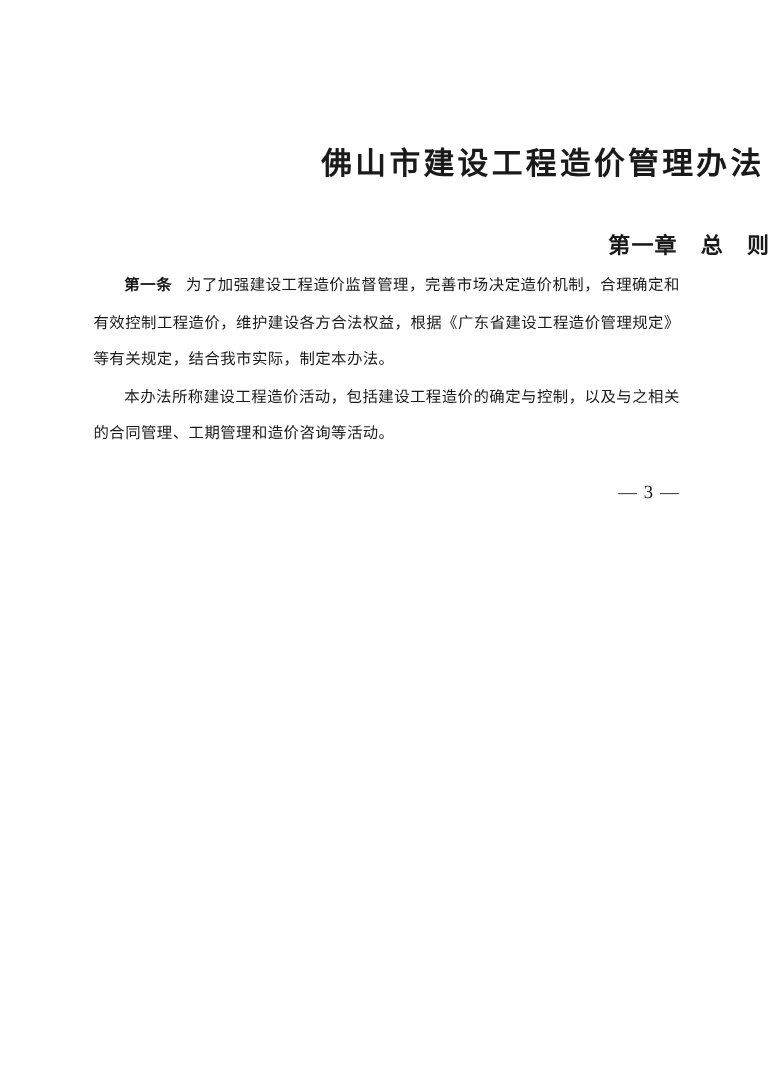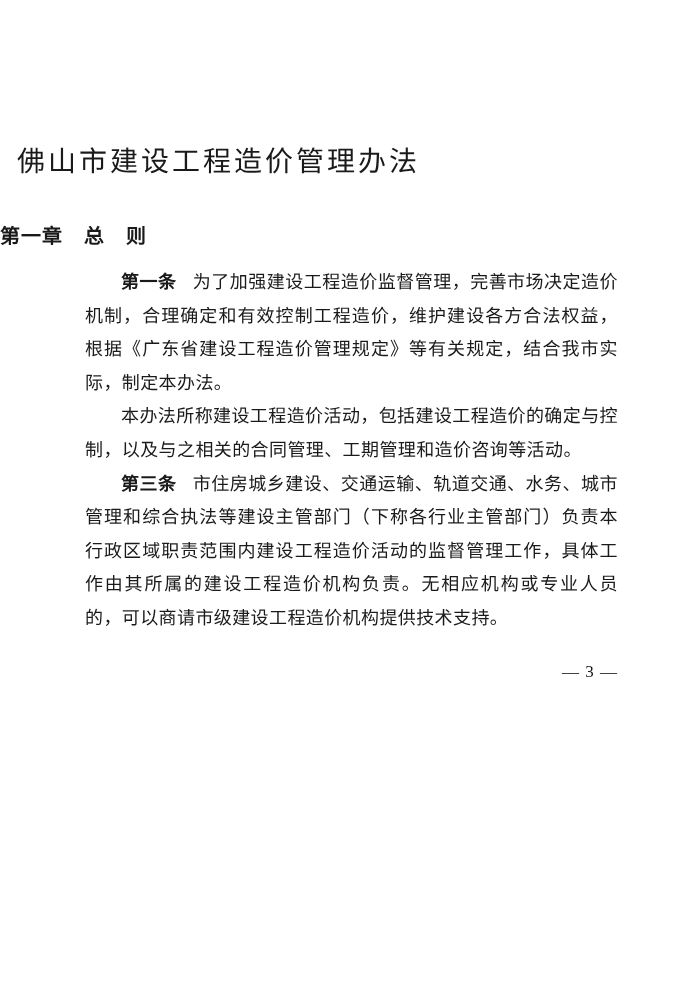--- a/index.html
+++ b/index.html
@@ -13,38 +13,38 @@
     height: 990px;
     margin: 0 auto;
     background: #ffffff;
     color: #1a1a1a;
     font-family: "Liberation Serif", "DejaVu Serif", serif;
     box-sizing: border-box;
     padding-top: 128px;
     overflow: hidden;
   }
   .doc-title {
-    margin: 17px;
-    text-align: left;
+    margin: 5px;
+    text-align: right;
     font-size: 28px;
-    font-weight: normal;
+    font-weight: bold;
     letter-spacing: 3px;
     line-height: 34px;
   }
   .chapter-heading {
     margin: 44px 0 0 0;
-    text-align: left;
+    text-align: right;
     font-size: 20px;
     font-weight: bold;
     letter-spacing: 1px;
     line-height: 26px;
   }
   .doc-body {
-    margin: 17px 82px 0 85px;
-    font-size: 18px;
+    margin: 7px 82px 0 85px;
+    font-size: 14px;
     line-height: 33.6px;
     letter-spacing: 0.4px;
     text-align: justify;
   }
   .doc-body p {
     margin: 0;
     text-indent: 2em;
   }
   .article-lead {
     font-weight: bold;
@@ -74,22 +74,19 @@
     <p>
       <span class="article-lead">第一条</span><span>为了加强建设工程造价监督管理，完善市场决定造价机制，合理确定和有效控制工程造价，维护建设各方合法权益，根据《广东省建设工程造价管理规定》等有关规定，结合我市实际，制定本办法。</span>
     </p>
 
 
     <p>
       <span>本办法所称建设工程造价活动，包括建设工程造价的确定与控制，以及与之相关的合同管理、工期管理和造价咨询等活动。</span>
     </p>
 
 
-    <p>
-      <span class="article-lead">第三条</span><span>市住房城乡建设、交通运输、轨道交通、水务、城市管理和综合执法等建设主管部门（下称各行业主管部门）负责本行政区域职责范围内建设工程造价活动的监督管理工作，具体工作由其所属的建设工程造价机构负责。无相应机构或专业人员的，可以商请市级建设工程造价机构提供技术支持。</span>
-    </p>
 
 
   </div>
 
   <div class="page-number">— 3 —</div>
 
 </div>
 
 </body></html>

